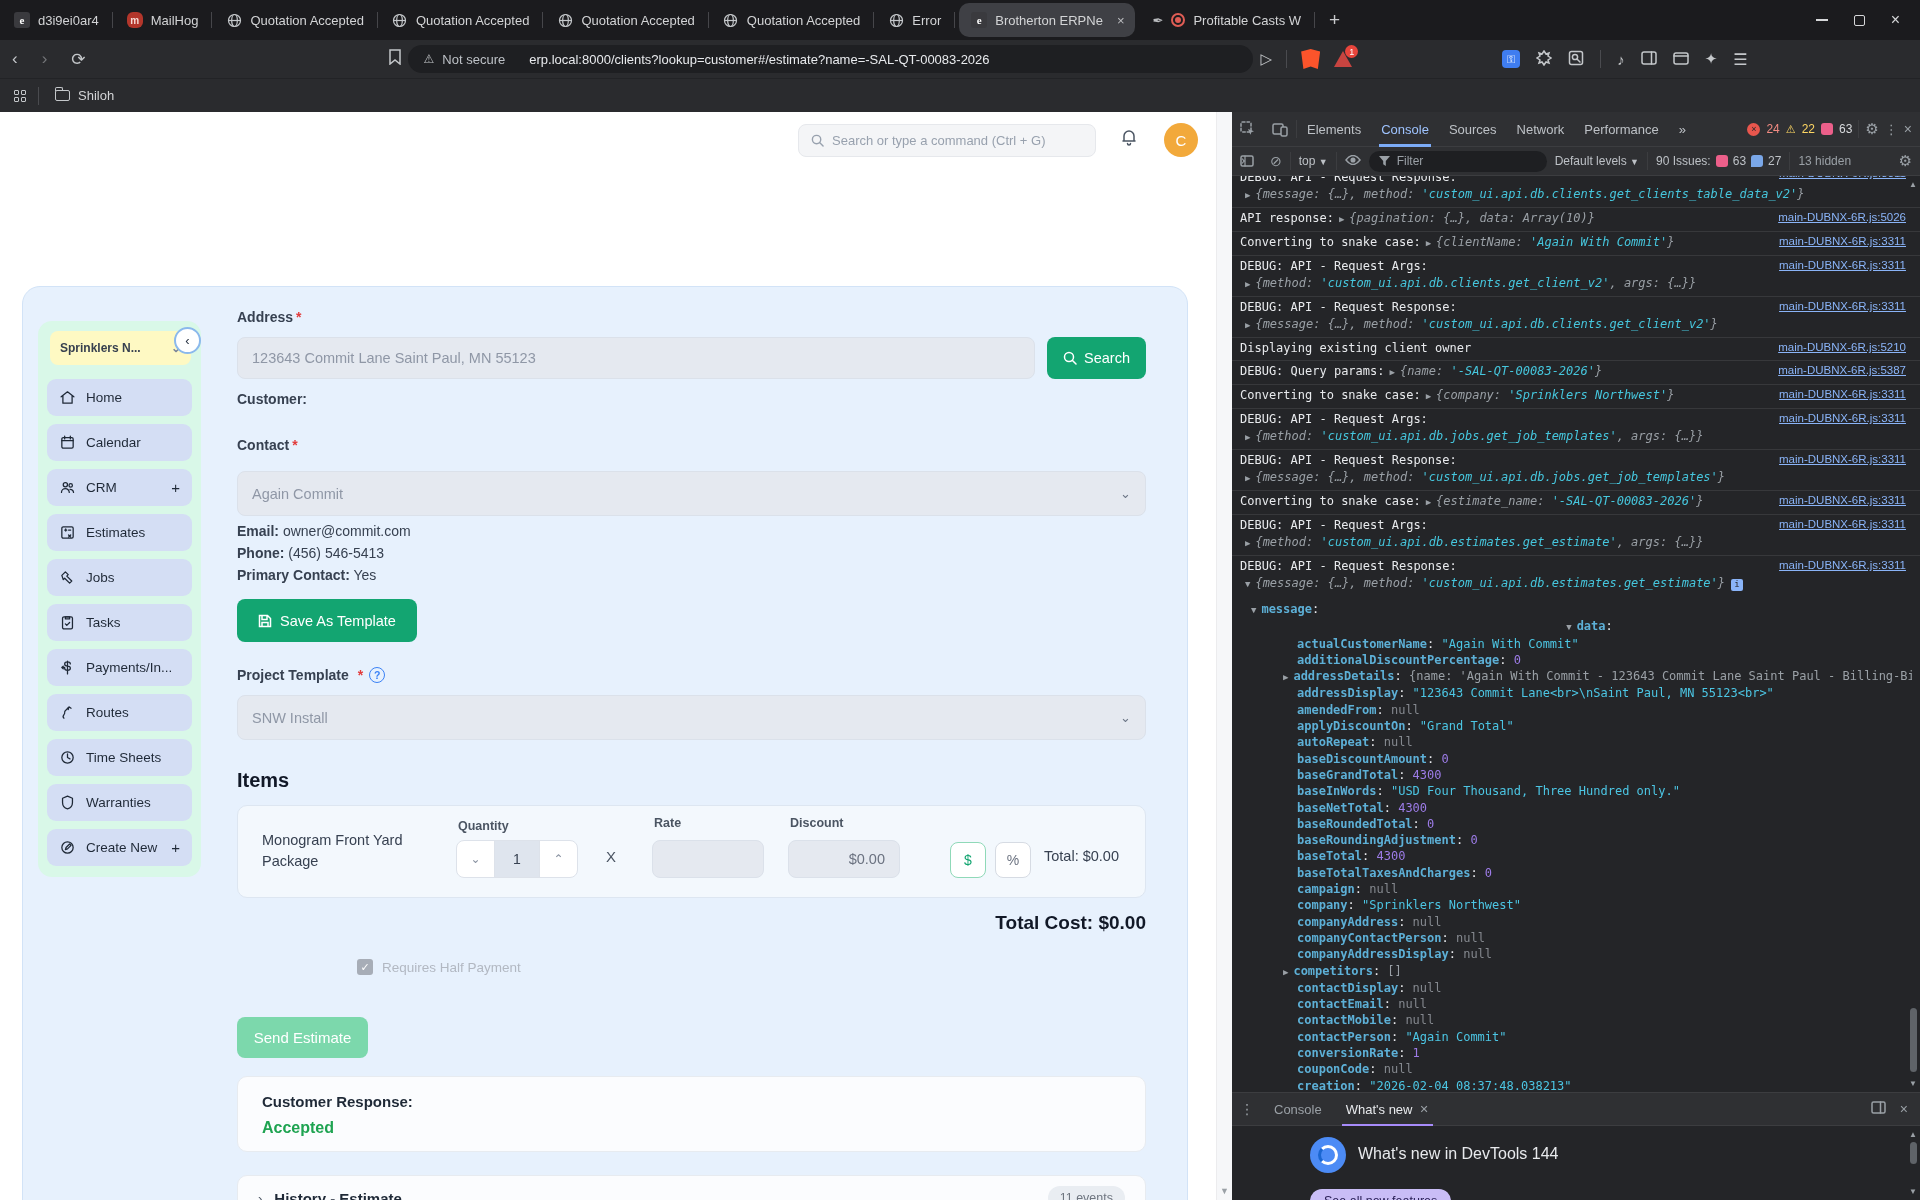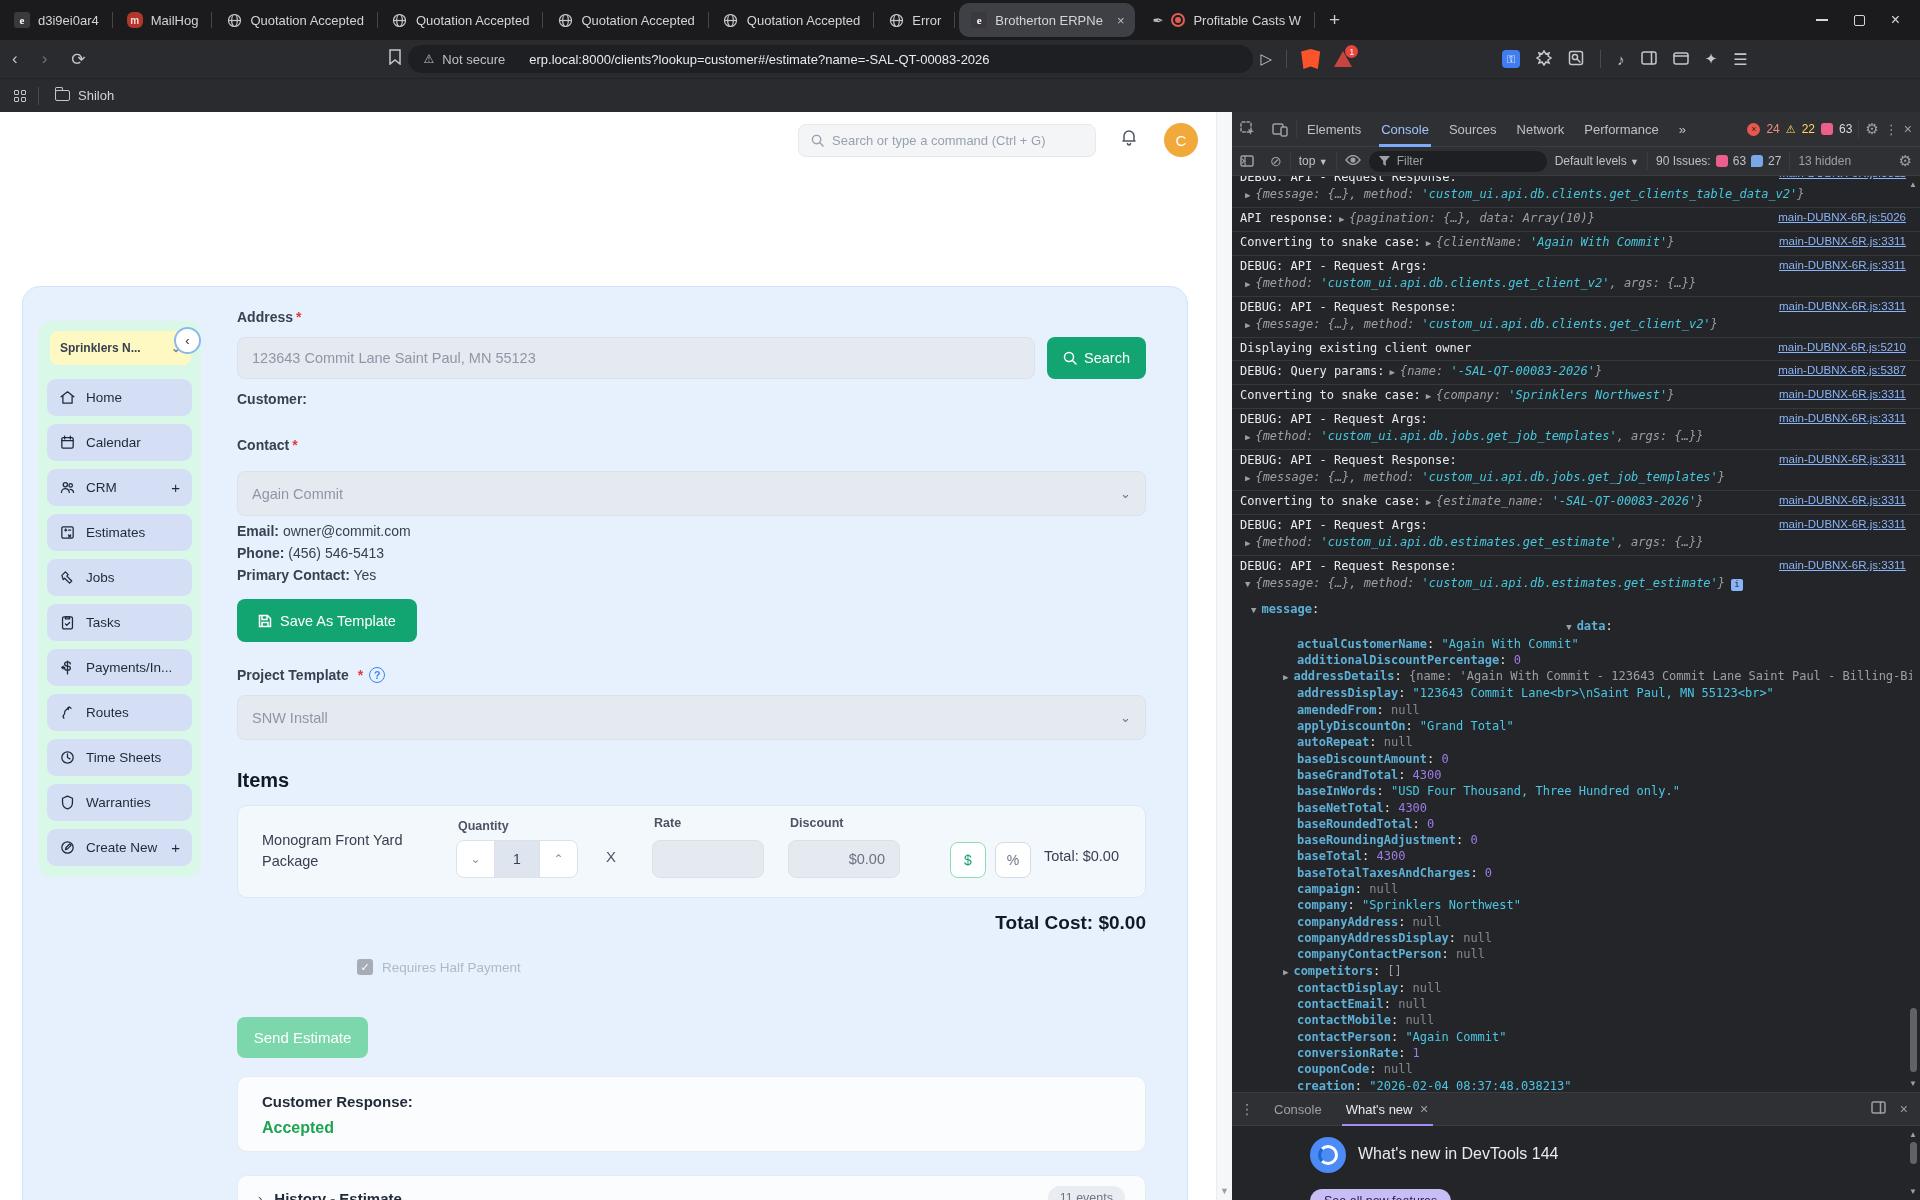--- a/index.html
+++ b/index.html
@@ -705,22 +705,22 @@
             <div class="tline" style="padding-left: 38px;"><span class="cexp" style="display: inline-block; width: 9px;"></span><span class="tkey">baseGrandTotal</span><span style="color: rgb(232, 234, 237);">: </span><span><span class="tnum">4300</span></span></div>
             <div class="tline" style="padding-left: 38px;"><span class="cexp" style="display: inline-block; width: 9px;"></span><span class="tkey">baseInWords</span><span style="color: rgb(232, 234, 237);">: </span><span><span class="tstr">"USD Four Thousand, Three Hundred only."</span></span></div>
             <div class="tline" style="padding-left: 38px;"><span class="cexp" style="display: inline-block; width: 9px;"></span><span class="tkey">baseNetTotal</span><span style="color: rgb(232, 234, 237);">: </span><span><span class="tnum">4300</span></span></div>
             <div class="tline" style="padding-left: 38px;"><span class="cexp" style="display: inline-block; width: 9px;"></span><span class="tkey">baseRoundedTotal</span><span style="color: rgb(232, 234, 237);">: </span><span><span class="tnum">0</span></span></div>
             <div class="tline" style="padding-left: 38px;"><span class="cexp" style="display: inline-block; width: 9px;"></span><span class="tkey">baseRoundingAdjustment</span><span style="color: rgb(232, 234, 237);">: </span><span><span class="tnum">0</span></span></div>
             <div class="tline" style="padding-left: 38px;"><span class="cexp" style="display: inline-block; width: 9px;"></span><span class="tkey">baseTotal</span><span style="color: rgb(232, 234, 237);">: </span><span><span class="tnum">4300</span></span></div>
             <div class="tline" style="padding-left: 38px;"><span class="cexp" style="display: inline-block; width: 9px;"></span><span class="tkey">baseTotalTaxesAndCharges</span><span style="color: rgb(232, 234, 237);">: </span><span><span class="tnum">0</span></span></div>
             <div class="tline" style="padding-left: 38px;"><span class="cexp" style="display: inline-block; width: 9px;"></span><span class="tkey">campaign</span><span style="color: rgb(232, 234, 237);">: </span><span><span class="tnull">null</span></span></div>
             <div class="tline" style="padding-left: 38px;"><span class="cexp" style="display: inline-block; width: 9px;"></span><span class="tkey">company</span><span style="color: rgb(232, 234, 237);">: </span><span><span class="tstr">"Sprinklers Northwest"</span></span></div>
             <div class="tline" style="padding-left: 38px;"><span class="cexp" style="display: inline-block; width: 9px;"></span><span class="tkey">companyAddress</span><span style="color: rgb(232, 234, 237);">: </span><span><span class="tnull">null</span></span></div>
+            <div class="tline" style="padding-left: 38px;"><span class="cexp" style="display: inline-block; width: 9px;"></span><span class="tkey">companyContactPerson</span><span style="color: rgb(232, 234, 237);">: </span><span><span class="tnull">null</span></span></div>
             <div class="tline" style="padding-left: 38px;"><span class="cexp" style="display: inline-block; width: 9px;"></span><span class="tkey">companyAddressDisplay</span><span style="color: rgb(232, 234, 237);">: </span><span><span class="tnull">null</span></span></div>
-            <div class="tline" style="padding-left: 38px;"><span class="cexp" style="display: inline-block; width: 9px;"></span><span class="tkey">companyContactPerson</span><span style="color: rgb(232, 234, 237);">: </span><span><span class="tnull">null</span></span></div>
             <div class="tline" style="padding-left: 38px;"><span class="cexp">▶</span><span class="tkey">competitors</span><span style="color: rgb(232, 234, 237);">: </span><span><span class="tprev">[]</span></span></div>
             <div class="tline" style="padding-left: 38px;"><span class="cexp" style="display: inline-block; width: 9px;"></span><span class="tkey">contactDisplay</span><span style="color: rgb(232, 234, 237);">: </span><span><span class="tnull">null</span></span></div>
             <div class="tline" style="padding-left: 38px;"><span class="cexp" style="display: inline-block; width: 9px;"></span><span class="tkey">contactEmail</span><span style="color: rgb(232, 234, 237);">: </span><span><span class="tnull">null</span></span></div>
             <div class="tline" style="padding-left: 38px;"><span class="cexp" style="display: inline-block; width: 9px;"></span><span class="tkey">contactMobile</span><span style="color: rgb(232, 234, 237);">: </span><span><span class="tnull">null</span></span></div>
             <div class="tline" style="padding-left: 38px;"><span class="cexp" style="display: inline-block; width: 9px;"></span><span class="tkey">contactPerson</span><span style="color: rgb(232, 234, 237);">: </span><span><span class="tstr">"Again Commit"</span></span></div>
             <div class="tline" style="padding-left: 38px;"><span class="cexp" style="display: inline-block; width: 9px;"></span><span class="tkey">conversionRate</span><span style="color: rgb(232, 234, 237);">: </span><span><span class="tnum">1</span></span></div>
             <div class="tline" style="padding-left: 38px;"><span class="cexp" style="display: inline-block; width: 9px;"></span><span class="tkey">couponCode</span><span style="color: rgb(232, 234, 237);">: </span><span><span class="tnull">null</span></span></div>
             <div class="tline" style="padding-left: 38px;"><span class="cexp" style="display: inline-block; width: 9px;"></span><span class="tkey">creation</span><span style="color: rgb(232, 234, 237);">: </span><span><span class="tstr">"2026-02-04 08:37:48.038213"</span></span></div>
             <div class="tline" style="padding-left: 38px;"><span class="cexp" style="display: inline-block; width: 9px;"></span><span class="tkey">currency</span><span style="color: rgb(232, 234, 237);">: </span><span><span class="tstr">"USD"</span></span></div>
           </div>

